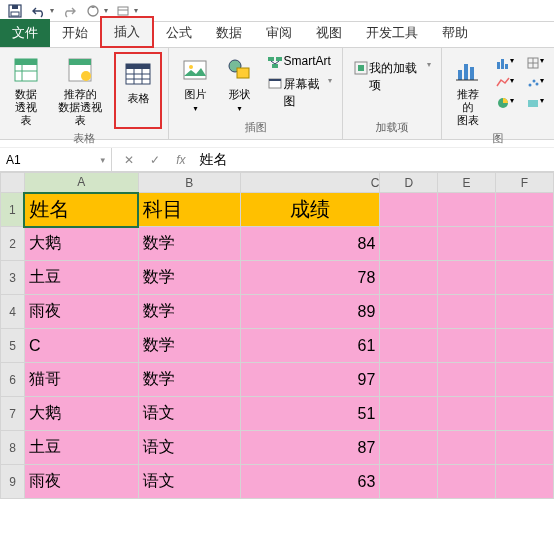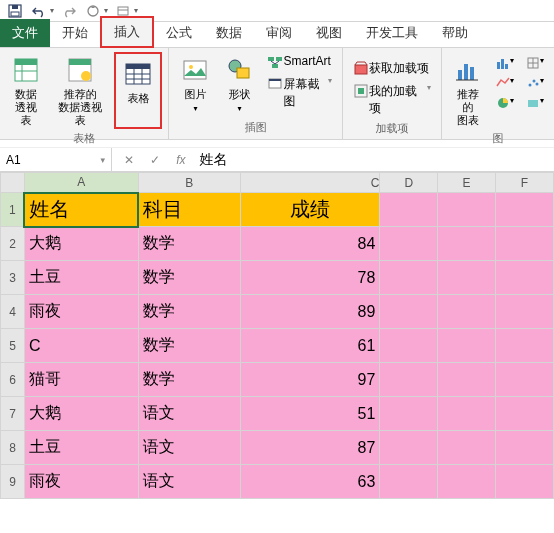--- a/index.html
+++ b/index.html
@@ -194,27 +194,20 @@
         </div>
       </div>
     </div>
     <div class="group-label">插图</div>
   </div>
 
   <div class="group">
     <div class="stack" style="padding-top:6px">
       <div class="small-row">
         <span class="icon"><svg width="16" height="16" viewBox="0 0 16 16">
-              <rect x="2" y="5" width="12" height="9" fill="#e66" stroke="#a33"></rect>
-              <path d="M2 5 L4 2 H12 L14 5" fill="none" stroke="#a33"></path>
-            </svg></span>
-        <span>获取加载项</span>
-      </div>
-      <div class="small-row">
-        <span class="icon"><svg width="16" height="16" viewBox="0 0 16 16">
               <rect x="2" y="2" width="12" height="12" fill="none" stroke="#888"></rect>
               <rect x="5" y="5" width="6" height="6" fill="#4a7"></rect>
             </svg></span>
         <span>我的加载项</span>
         <span style="font-size:8px;color:#888">▾</span>
       </div>
     </div>
     <div class="group-label">加载项</div>
   </div>
 

